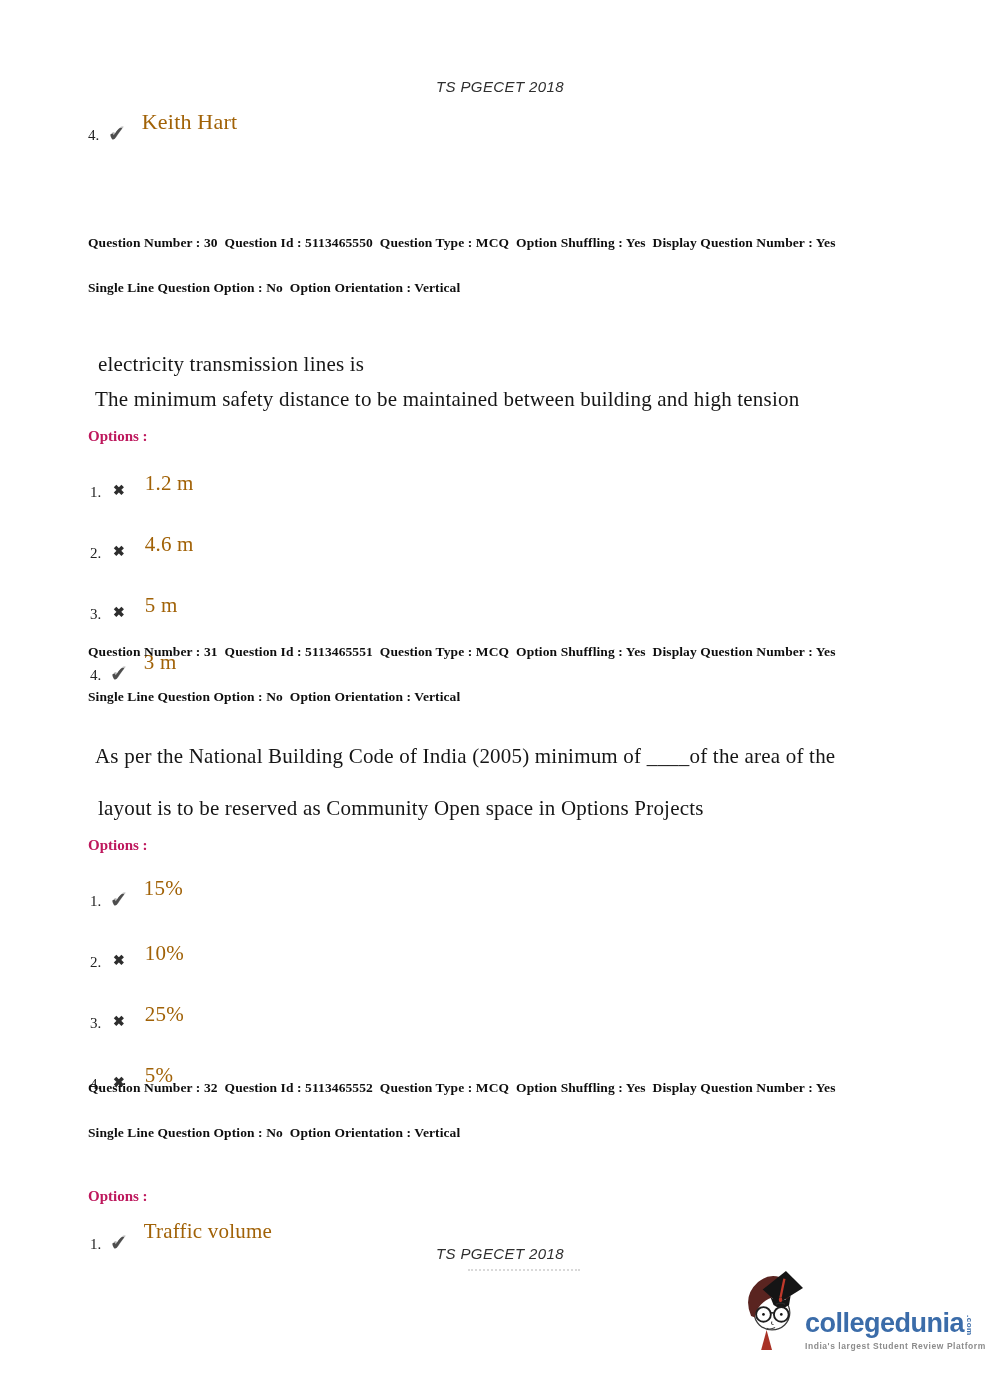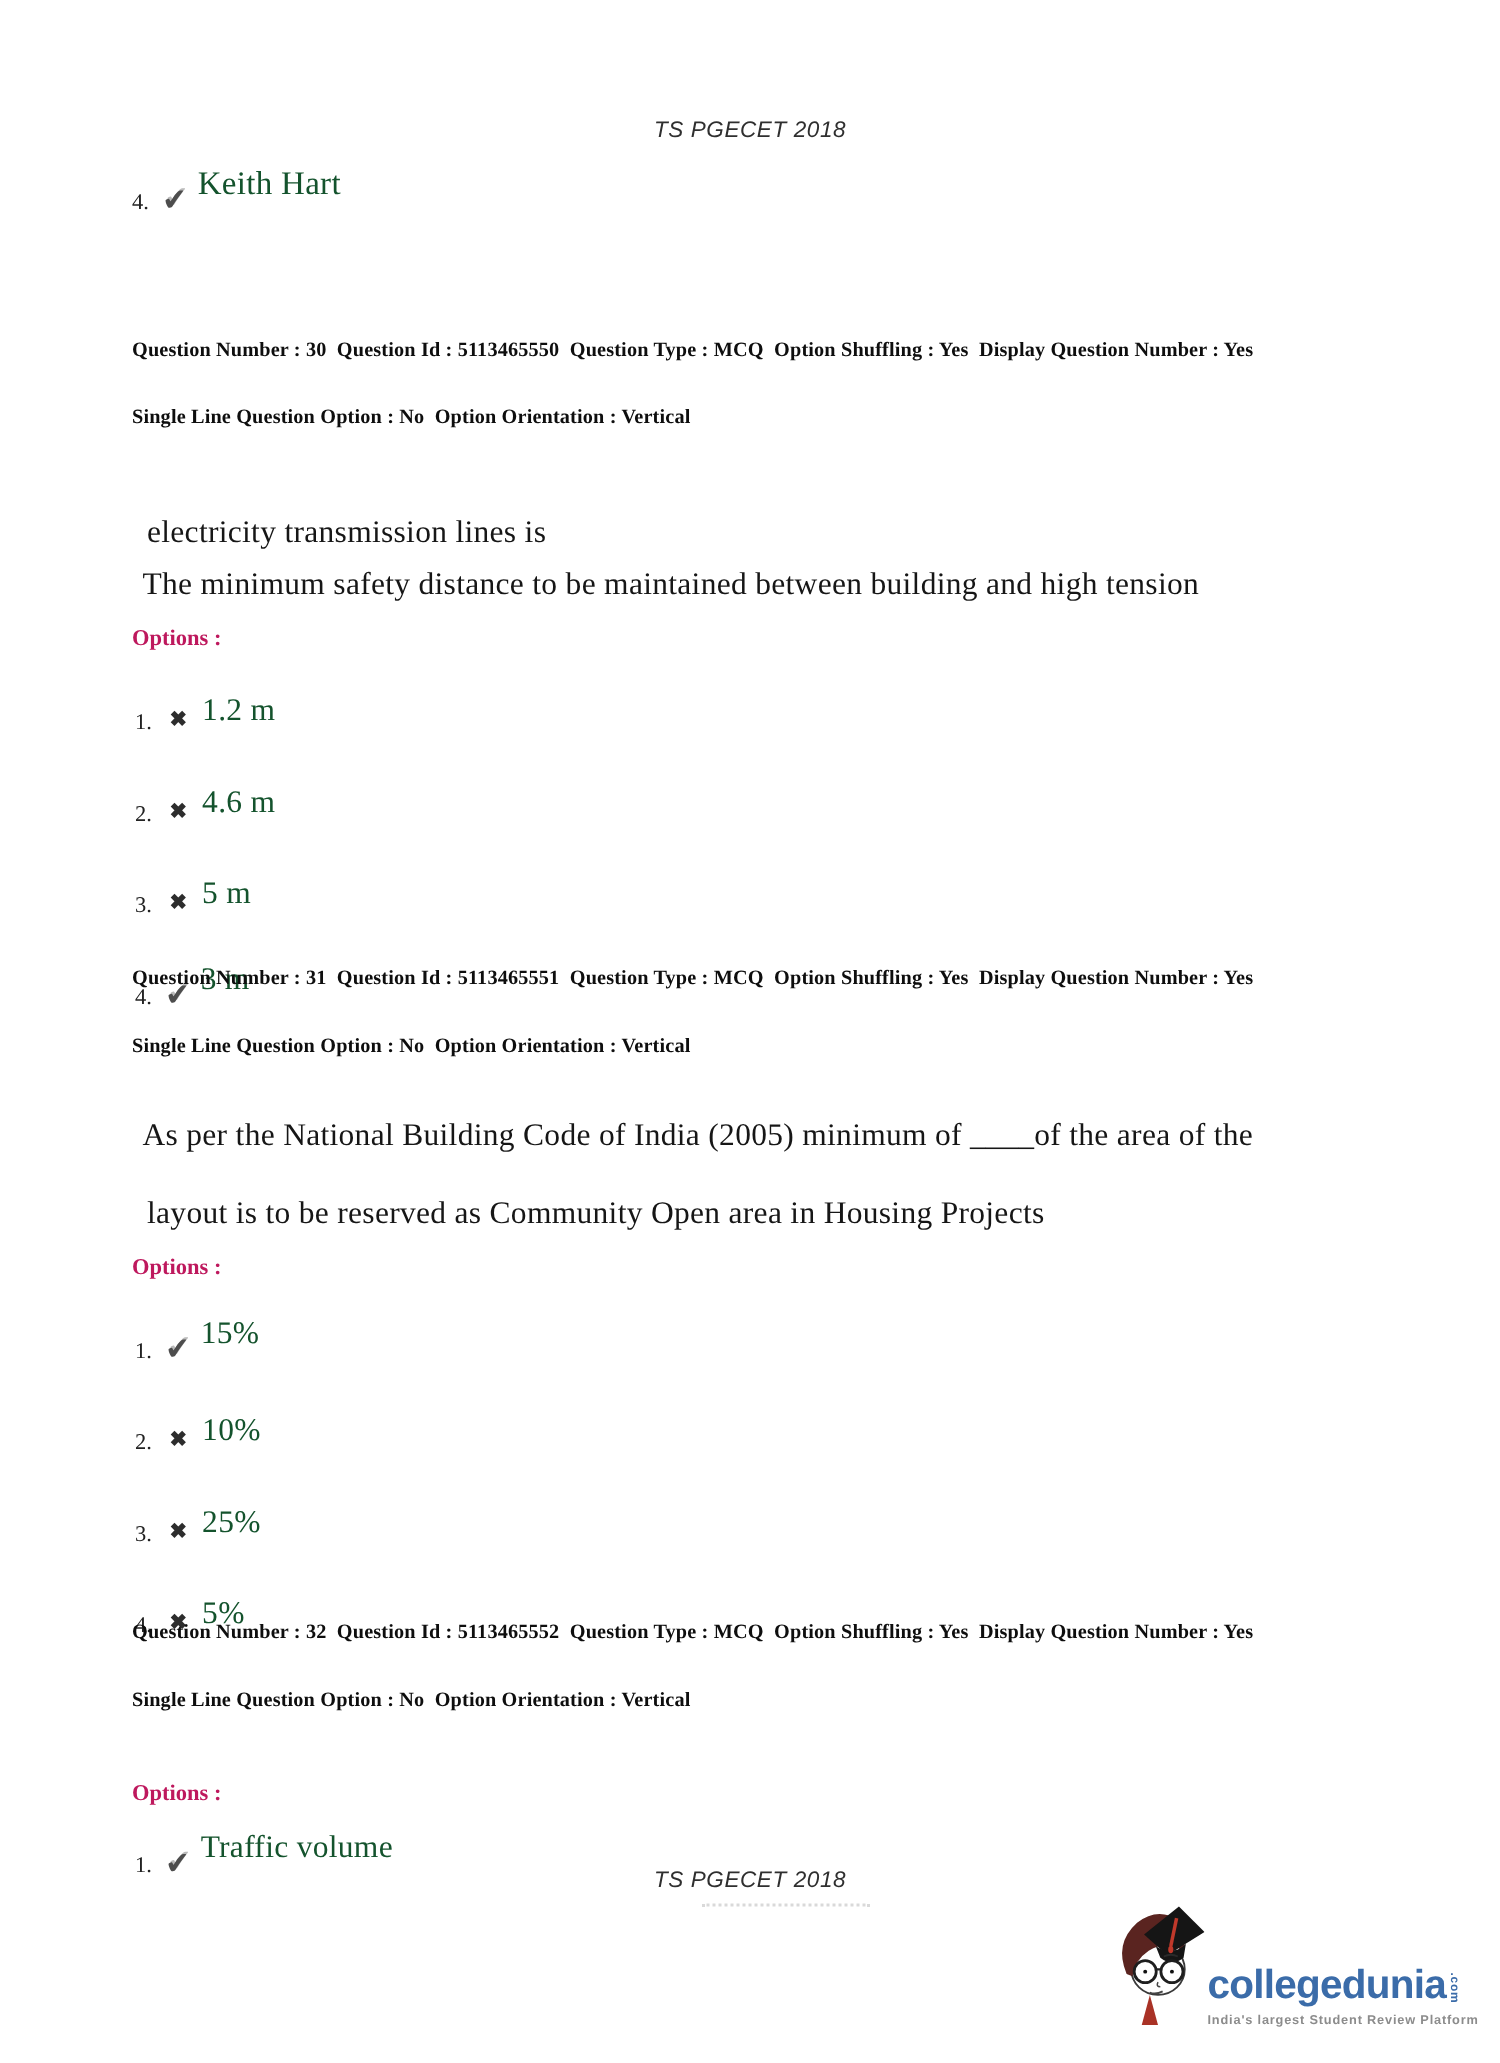--- a/index.html
+++ b/index.html
@@ -46,24 +46,24 @@
   .icon-correct {
     font-size: 20px;
     color: #4d4d4d;
     margin: 0 5px 0 4px;
     line-height: 1;
     text-shadow: 1.5px -1.5px 0 rgba(130,130,130,0.55);
     transform: rotate(-4deg);
   }
   .opt-text {
     font-size: 21px;
-    color: #14532d;
+    color: #a16207;
     position: relative;
     top: -5px;
-    margin-left: 2px;
+    margin-left: 12px;
     letter-spacing: 0.2px;
   }
   .opt-text.raised { top: -9px; }
 
   .answer-row {
     position: absolute;
     left: 88px;
   }
   .answer-row .opt-text { font-size: 22px; }
 
@@ -159,21 +159,21 @@
 <div class="page">
 
   <div class="doc-header">TS PGECET 2018</div>
 
   <div class="answer-row opt-row" style="top:118px">
     <span class="opt-num">4.</span>
     <span class="icon-correct">✔</span>
     <span class="opt-text raised">Keith Hart</span>
   </div>
 
-  <section class="qblock" style="top:195px">
+  <section class="qblock" style="top:205px">
     <div class="q-meta">
       <div>Question Number : 30  Question Id : 5113465550  Question Type : MCQ  Option Shuffling : Yes  Display Question Number : Yes</div>
       <div>Single Line Question Option : No  Option Orientation : Vertical</div>
     </div>
     <div class="q-text l2">electricity transmission lines is</div>
     <div class="q-text l1">The minimum safety distance to be maintained between building and high tension</div>
     <div class="opt-label">Options :</div>
     <div class="opts">
       <div class="opt-row">
         <span class="opt-num">1.</span>
@@ -197,21 +197,21 @@
       </div>
     </div>
   </section>
 
   <section class="qblock" style="top:614px">
     <div class="q-meta">
       <div>Question Number : 31  Question Id : 5113465551  Question Type : MCQ  Option Shuffling : Yes  Display Question Number : Yes</div>
       <div>Single Line Question Option : No  Option Orientation : Vertical</div>
     </div>
     <div class="q-text l1">As per the National Building Code of India (2005) minimum of ____of  the area of the</div>
-    <div class="q-text l2">layout is to be reserved as Community Open area in Housing Projects</div>
+    <div class="q-text l2">layout is to be reserved as Community Open space in Options Projects</div>
     <div class="opt-label">Options :</div>
     <div class="opts">
       <div class="opt-row">
         <span class="opt-num">1.</span>
         <span class="icon-correct">✔</span>
         <span class="opt-text raised">15%</span>
       </div>
       <div class="opt-row">
         <span class="opt-num">2.</span>
         <span class="icon-wrong">✖</span>

